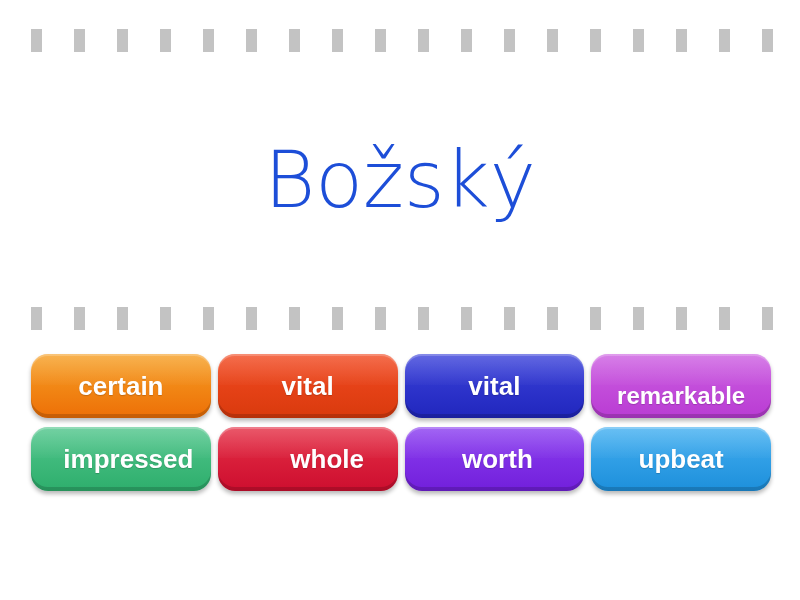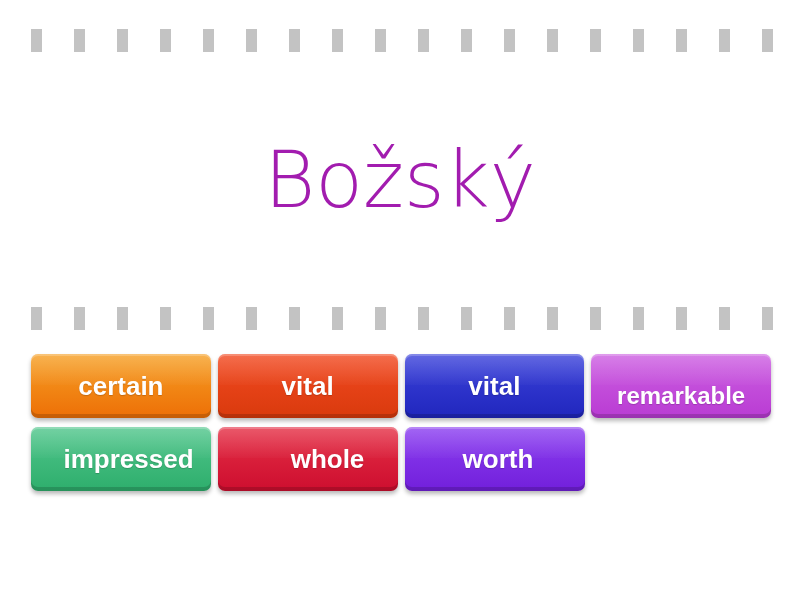--- a/index.html
+++ b/index.html
@@ -47,21 +47,21 @@
     height: 120px;
     display: flex;
     align-items: center;
     justify-content: center;
   }
   .title {
     font-family: "DejaVu Sans", sans-serif;
     font-weight: 300;
     font-size: 78px;
     line-height: 1;
-    color: #a21caf;
+    color: #1d4ed8;
     letter-spacing: 0px;
     white-space: nowrap;
   }
 
   
   .tiles {
     position: absolute;
     top: 354px;
     left: 31px;
     width: 740px;
@@ -70,21 +70,21 @@
     display: flex;
     height: 64px;
     margin-bottom: 9px;
   }
   .tile-row.centered { justify-content: center; }
 
   .tile {
     width: 180px;
     height: 64px;
     margin-right: 7px;
-    border-radius: 7px;
+    border-radius: 17px;
     position: relative;
     display: flex;
     align-items: center;
     justify-content: center;
     box-shadow: 0 3px 4px rgba(0,0,0,0.28),
                 inset 0 -4px 0 rgba(0,0,0,0.16),
                 inset 0 2px 0 rgba(255,255,255,0.22);
     overflow: hidden;
   }
   .tile:last-child { margin-right: 0; }
@@ -181,14 +181,17 @@
     <div class="tile-row">
       <div class="tile" style="background: linear-gradient(rgb(81, 198, 140) 0%, rgb(46, 174, 108) 100%); padding-left: 15px;">
         <span class="tile-label">impressed</span>
       </div>
       <div class="tile" style="background: linear-gradient(rgb(229, 48, 70) 0%, rgb(205, 14, 47) 100%); padding-left: 39px;">
         <span class="tile-label">whole</span>
       </div>
       <div class="tile" style="background: linear-gradient(rgb(140, 64, 241) 0%, rgb(114, 31, 219) 100%); padding-left: 6px;">
         <span class="tile-label">worth</span>
       </div>
+      <div class="tile" style="background: linear-gradient(rgb(68, 176, 241) 0%, rgb(29, 143, 219) 100%);">
+        <span class="tile-label">upbeat</span>
+      </div>
     </div>
   </div>
 
 </body></html>

